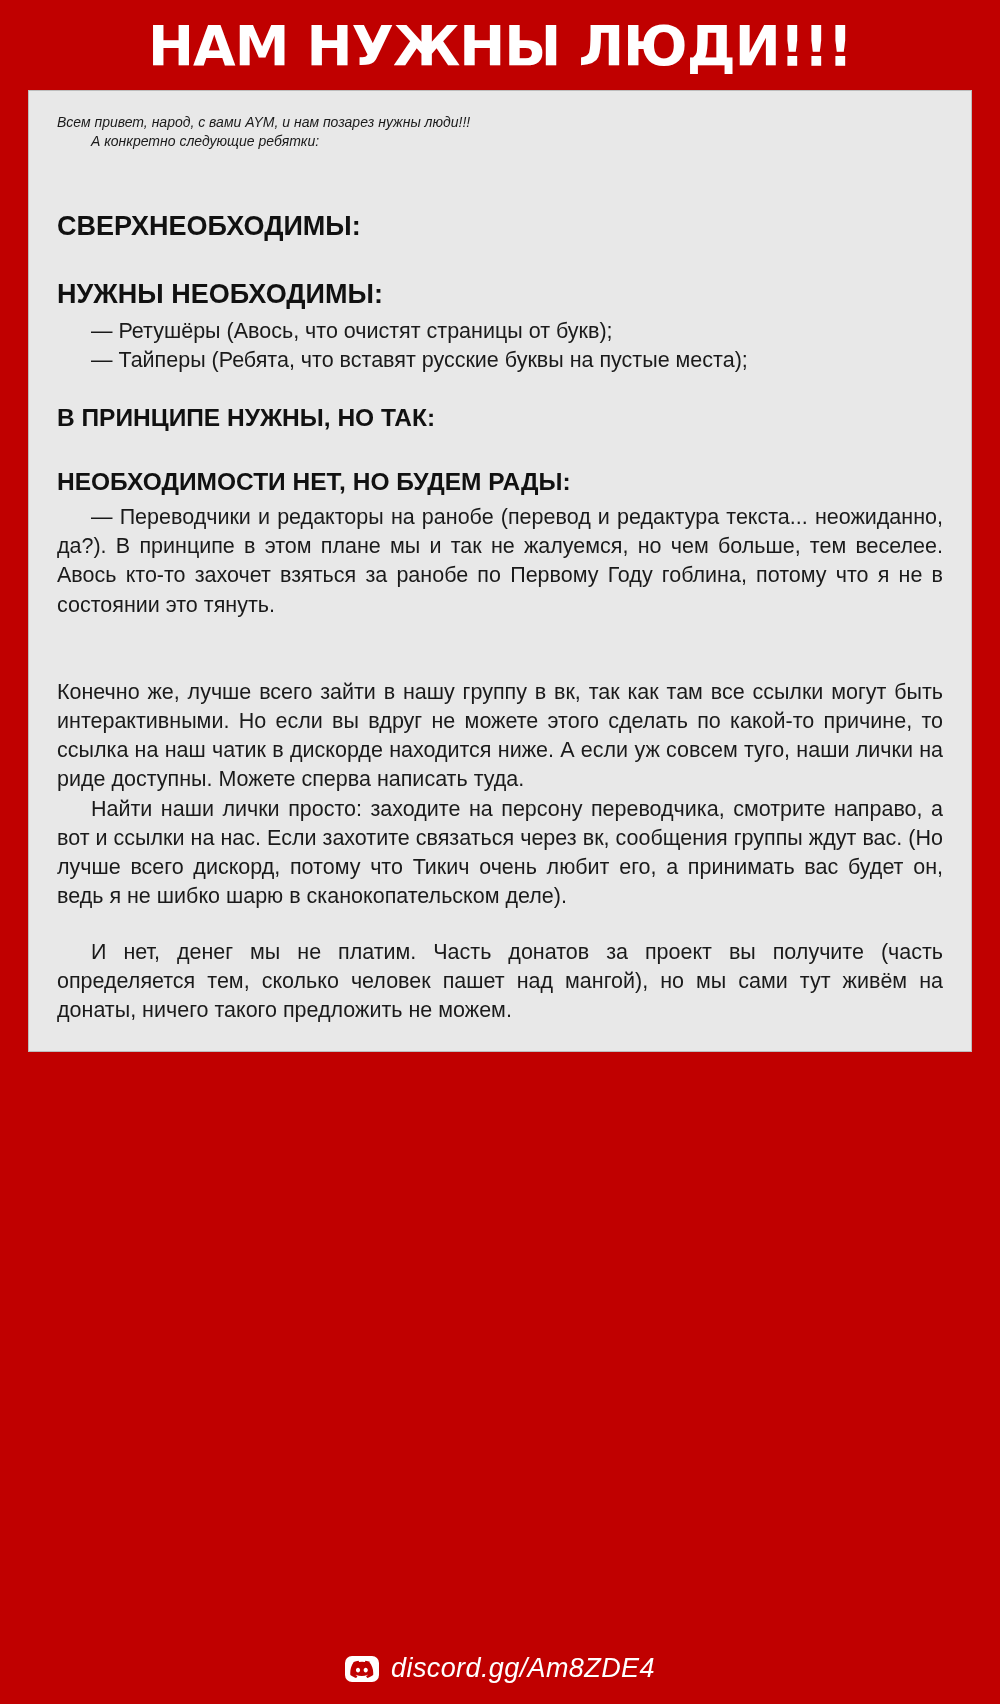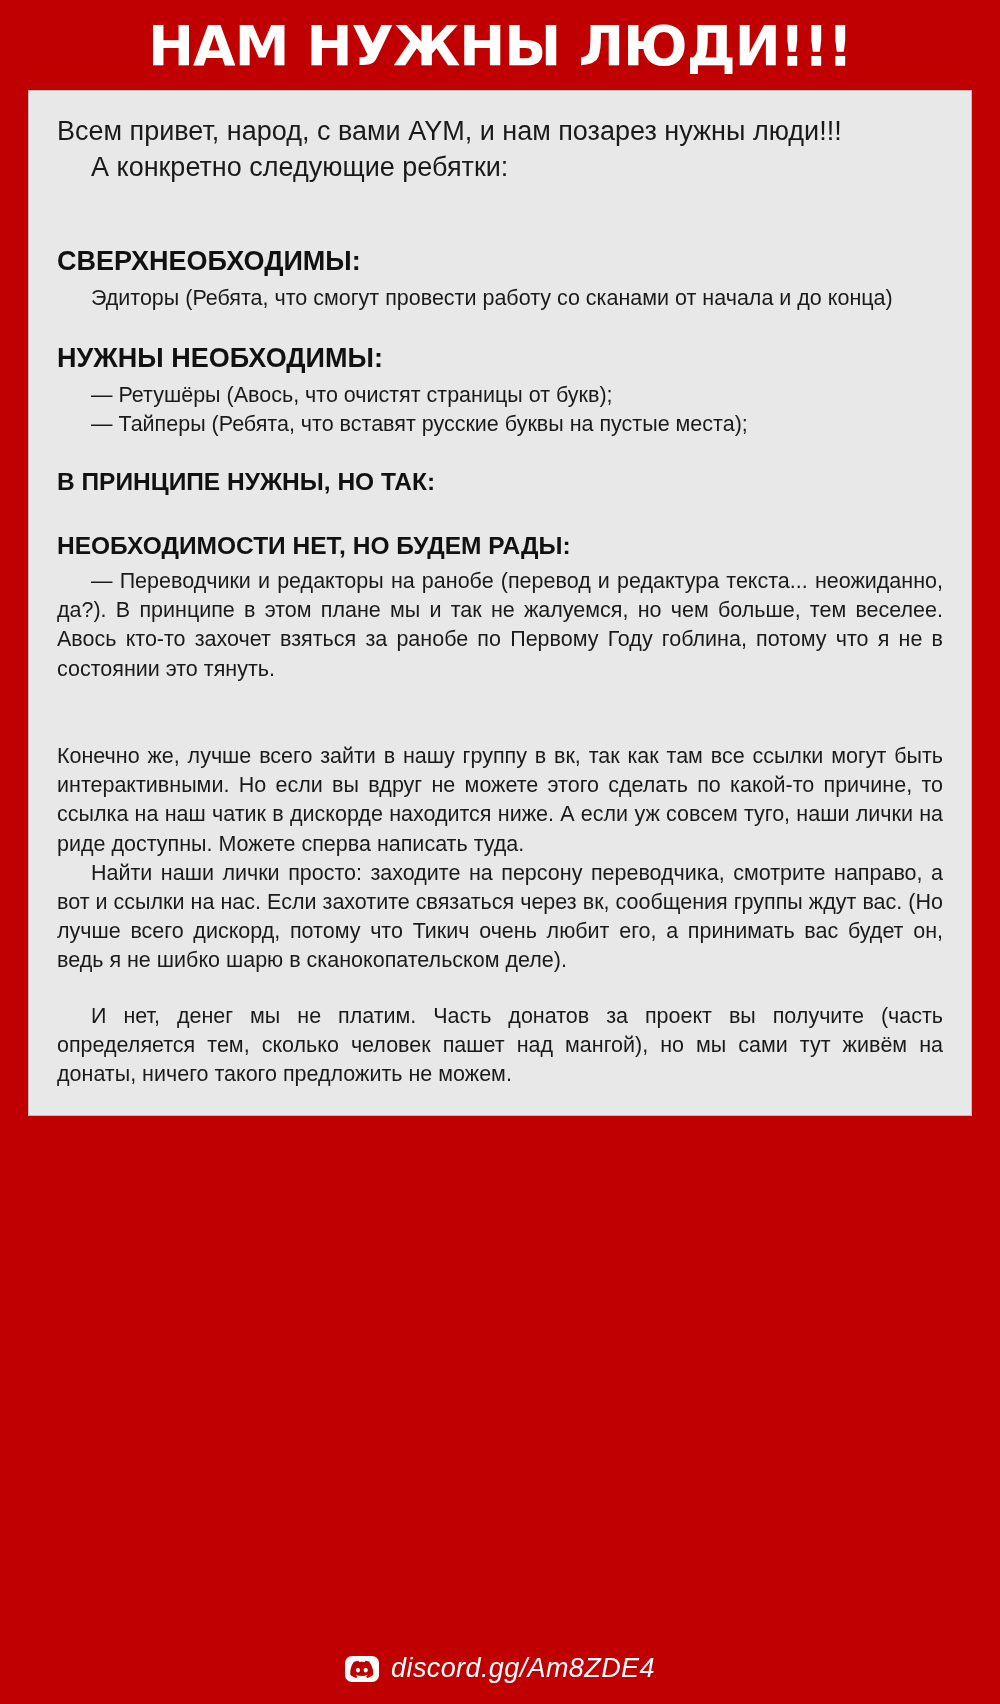--- a/index.html
+++ b/index.html
@@ -41,22 +41,23 @@
     border: 1px solid #bdbdbd;
     box-sizing: border-box;
     padding: 22px 28px 26px 28px;
     color: #1a1a1a;
     font-size: 21.5px;
     line-height: 1.38;
     flex: 0 0 auto;
   }
   .intro p {
     margin: 0;
-    font-size: 27px;
+    font-size: 14px;
     line-height: 1.34;
+    font-style: italic;
   }
   .intro .indent {
     text-indent: 34px;
   }
   .spacer-lg { height: 58px; }
   .spacer-md { height: 26px; }
 
   h2.section-head {
     margin: 0 0 4px 0;
     font-family: "Liberation Sans", sans-serif;
@@ -134,21 +135,20 @@
 
     <div class="intro">
       <p class="body-line">Всем привет, народ, с вами AYM, и нам позарез нужны люди!!!</p>
       <p class="body-line indent">А конкретно следующие ребятки:</p>
     </div>
 
     <div class="spacer-lg"></div>
 
     <div>
       <h2 class="section-head">СВЕРХНЕОБХОДИМЫ:</h2>
-      <p class="body-line indent just">Эдиторы (Ребята, что смогут провести работу со сканами от начала и до конца)</p>
     </div>
 
     <div class="spacer-md"></div>
 
     <div>
       <h2 class="section-head">НУЖНЫ НЕОБХОДИМЫ:</h2>
       <p class="body-line indent just">— Ретушёры (Авось, что очистят страницы от букв);</p>
       <p class="body-line indent just">— Тайперы (Ребята, что вставят русские буквы на пустые места);</p>
     </div>
 

